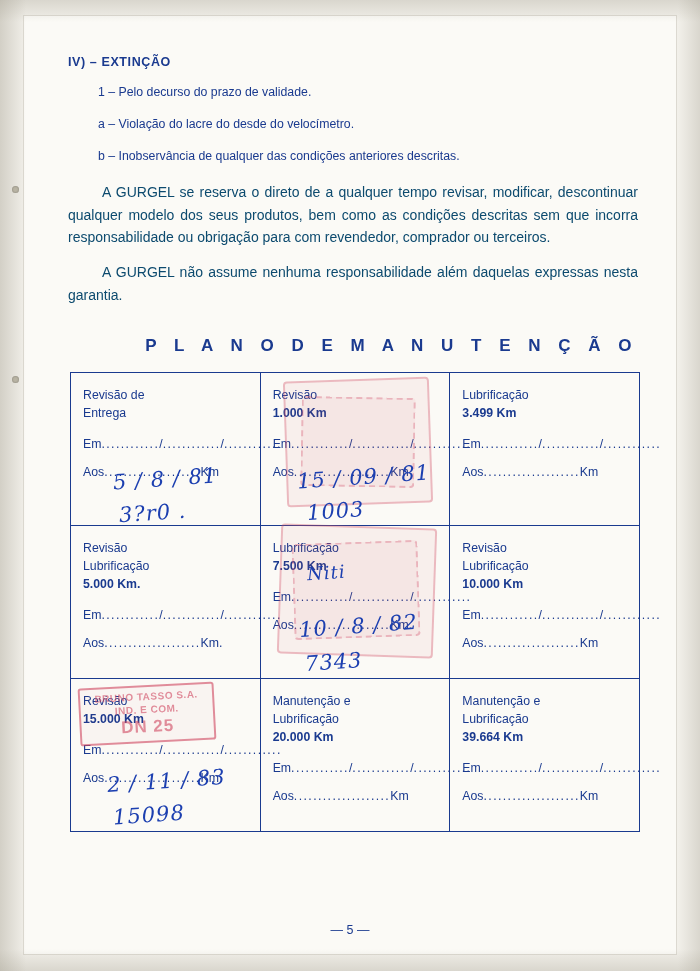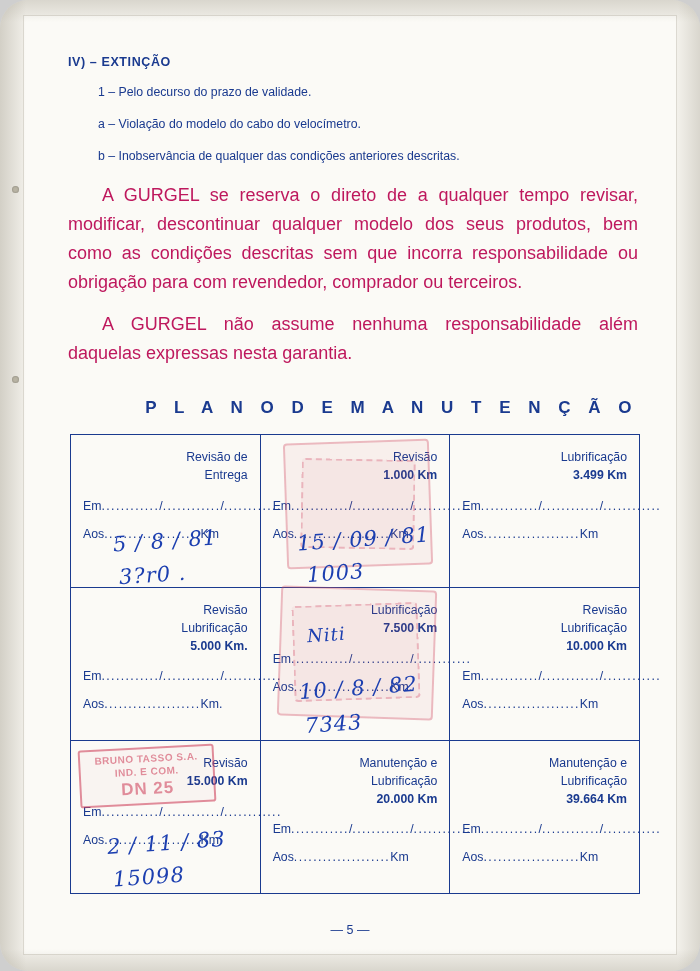--- a/index.html
+++ b/index.html
@@ -8,21 +8,20 @@
     background: #cfcfcf;
   }
   #page {
     position: relative;
     width: 700px;
     height: 971px;
     background: #f2f0ea;
     overflow: hidden;
     font-family: "Liberation Sans", sans-serif;
     color: #1a3a8f;
-    border-radius: 28px;
   }
   
   #paper-edge {
     position: absolute;
     inset: 0;
     background:
       linear-gradient(90deg, rgba(160,155,140,0.38) 0px, rgba(255,255,255,0) 26px),
       linear-gradient(-90deg, rgba(160,155,140,0.30) 0px, rgba(255,255,255,0) 22px),
       linear-gradient(180deg, rgba(160,155,140,0.30) 0px, rgba(255,255,255,0) 22px),
       linear-gradient(0deg, rgba(160,155,140,0.30) 0px, rgba(255,255,255,0) 22px);
@@ -58,26 +57,26 @@
     margin: 0 0 16px 0;
     color: #1a3a8f;
   }
   p.item {
     font-size: 12.3px;
     margin: 0 0 18px 0;
     padding-left: 30px;
     color: #1a3a8f;
   }
   p.para {
-    font-size: 18px;
+    font-size: 14px;
     line-height: 1.62;
     margin: 0 0 12px 0;
     text-align: justify;
     text-indent: 34px;
-    color: #be185d;
+    color: #0c4a6e;
   }
   h1.plan-title {
     text-align: right;
     font-size: 17px;
     font-weight: bold;
     letter-spacing: 6.5px;
     margin: 30px 0 16px 0;
     color: #1a3a8f;
   }
   table.plan {
@@ -88,21 +87,21 @@
   }
   table.plan td {
     border: 1.6px solid #1a3a8f;
     width: 33.33%;
     height: 130px;
     vertical-align: top;
     padding: 14px 12px 8px 12px;
     position: relative;
   }
   .cell-head {
-    text-align: right;
+    text-align: left;
     font-size: 12.3px;
     line-height: 1.45;
     color: #1a3a8f;
   }
   .cell-head .bold {
     font-weight: bold;
   }
   .cell-line {
     font-size: 12.3px;
     color: #1a3a8f;
@@ -183,21 +182,21 @@
   <div id="paper-edge"></div>
 
   <div class="punch" style="left:12px; top:186px;"></div>
   <div class="punch" style="left:12px; top:376px;"></div>
 
   <div class="content">
 
     <h2 class="section-title">IV) – EXTINÇÃO</h2>
 
     <p class="item">1 – Pelo decurso do prazo de validade.</p>
-    <p class="item">a – Violação do modelo do cabo do velocímetro.</p>
+    <p class="item">a – Violação do lacre do desde do velocímetro.</p>
     <p class="item">b – Inobservância de qualquer das condições anteriores descritas.</p>
 
     <p class="para">A GURGEL se reserva o direto de a qualquer tempo revisar, modificar, descontinuar qualquer modelo dos seus produtos, bem como as condições descritas sem que incorra responsabilidade ou obrigação para com revendedor, comprador ou terceiros.</p>
     <p class="para">A GURGEL não assume nenhuma responsabilidade além daquelas expressas nesta garantia.</p>
 
     <h1 class="plan-title">P L A N O   D E   M A N U T E N Ç Ã O</h1>
 
     <table class="plan">
       <tbody>
           <tr>

